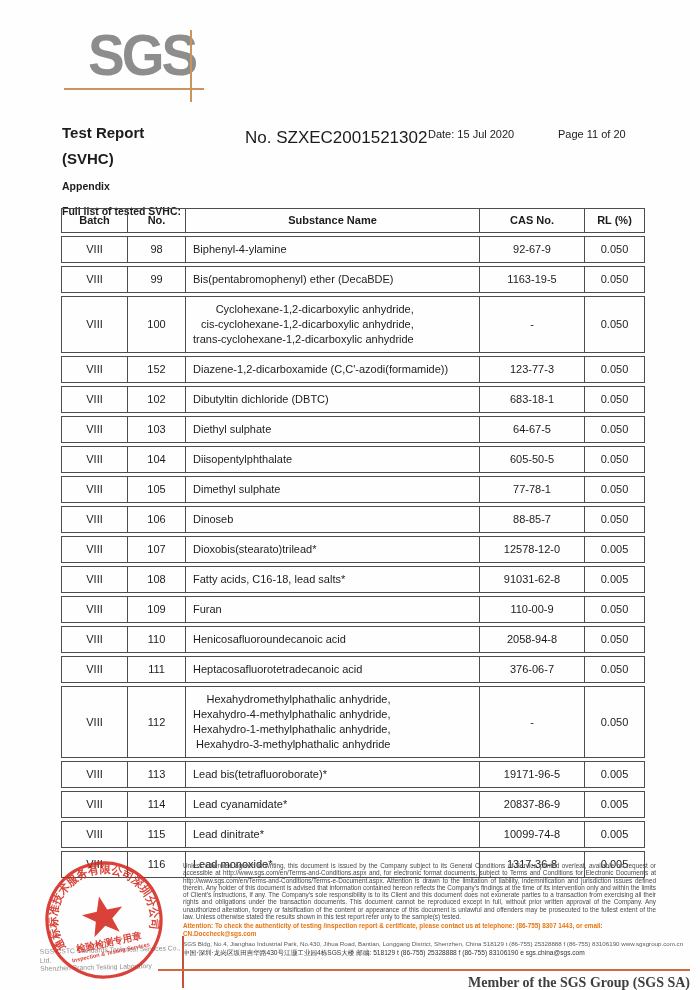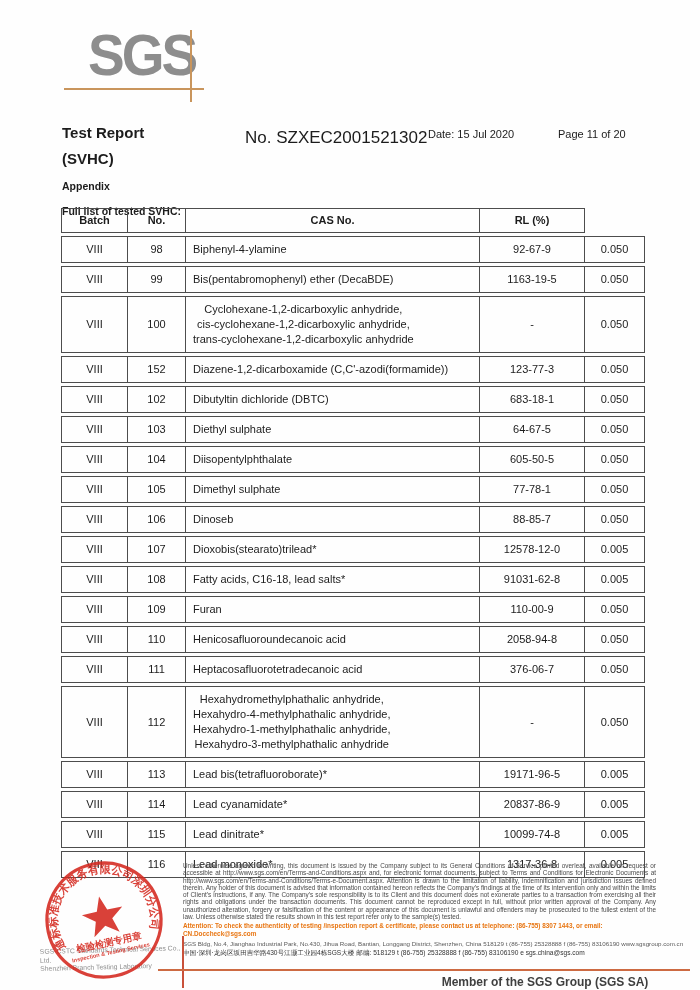--- a/index.html
+++ b/index.html
@@ -28,35 +28,35 @@
   .t-row {
     display:grid; grid-template-columns:67px 58px 294px 105px 60px;
     margin-bottom:3px;
   }
   .t-cell {
     border:1px solid #4d4d4d; margin-left:-1px;
     font-size:11px; line-height:15px; padding:5px 4px;
     display:flex; align-items:center; justify-content:center; text-align:center;
   }
   .t-row .t-cell:first-child { margin-left:0; }
-  .t-cell.name { justify-content:flex-start; text-align:center; padding-left:7px; white-space:pre-line; }
+  .t-cell.name { justify-content:flex-start; text-align:right; padding-left:7px; white-space:pre-line; }
   .t-head .t-cell { font-weight:bold; padding:4px 2px; }
   
   .footer-right {
     position:absolute; left:183px; top:862px; width:473px;
     font-size:6.4px; line-height:7.3px; color:#4a4a4a; text-align:justify;
   }
   .attention { margin-top:2px; color:#e87511; font-weight:bold; text-align:left; }
   .addr-en { margin-top:3px; color:#5a5a5a; font-size:6.2px; text-align:left; white-space:nowrap; }
   .addr-cn { margin-top:2px; color:#333333; font-size:6.6px; text-align:left; white-space:nowrap; }
   .foot-rule  { position:absolute; left:158px; top:969px; width:532px; height:2px; background:#cd6a42; }
   .foot-vline { position:absolute; left:182px; top:936px; width:2px; height:52px; background:#c9513a; }
   .member {
-    position:absolute; left:400px; top:975px; width:290px; text-align:center;
-    font-size:12px; font-weight:bold; color:#3f3f3f;
+    position:absolute; left:400px; top:975px; width:290px; text-align:right;
+    font-size:14px; font-weight:bold; color:#3f3f3f;font-family:Liberation Serif, serif;
   }
   
   .company-lines {
     position:absolute; left:40px; top:946px; width:150px;
     font-size:6.8px; line-height:8.5px; color:#8f8f8f; transform:rotate(-1.5deg);
   }
   .stamp {
     position:absolute; left:44px; top:860px; width:120px; height:120px;
     transform:rotate(-12deg); opacity:0.88;
   }
@@ -75,20 +75,21 @@
   <div class="hdr-no">No. SZXEC2001521302</div>
   <div class="hdr-date">Date: 15 Jul 2020</div>
   <div class="hdr-page">Page 11 of 20</div>
   <div class="appendix">Appendix</div>
   <div class="full-list">Full list of tested SVHC:</div>
 
   <div class="svhc-table">
     <div class="t-row t-head">
       <div class="t-cell">Batch</div>
       <div class="t-cell">No.</div>
+      <div class="t-cell">Substance Name</div>
       <div class="t-cell">CAS No.</div>
       <div class="t-cell">RL (%)</div>
     </div>
     <div id="table-body">
     <div class="t-row">
       <div class="t-cell">VIII</div>
       <div class="t-cell">98</div>
       <div class="t-cell name">Biphenyl-4-ylamine</div>
       <div class="t-cell">92-67-9</div>
       <div class="t-cell">0.050</div>

